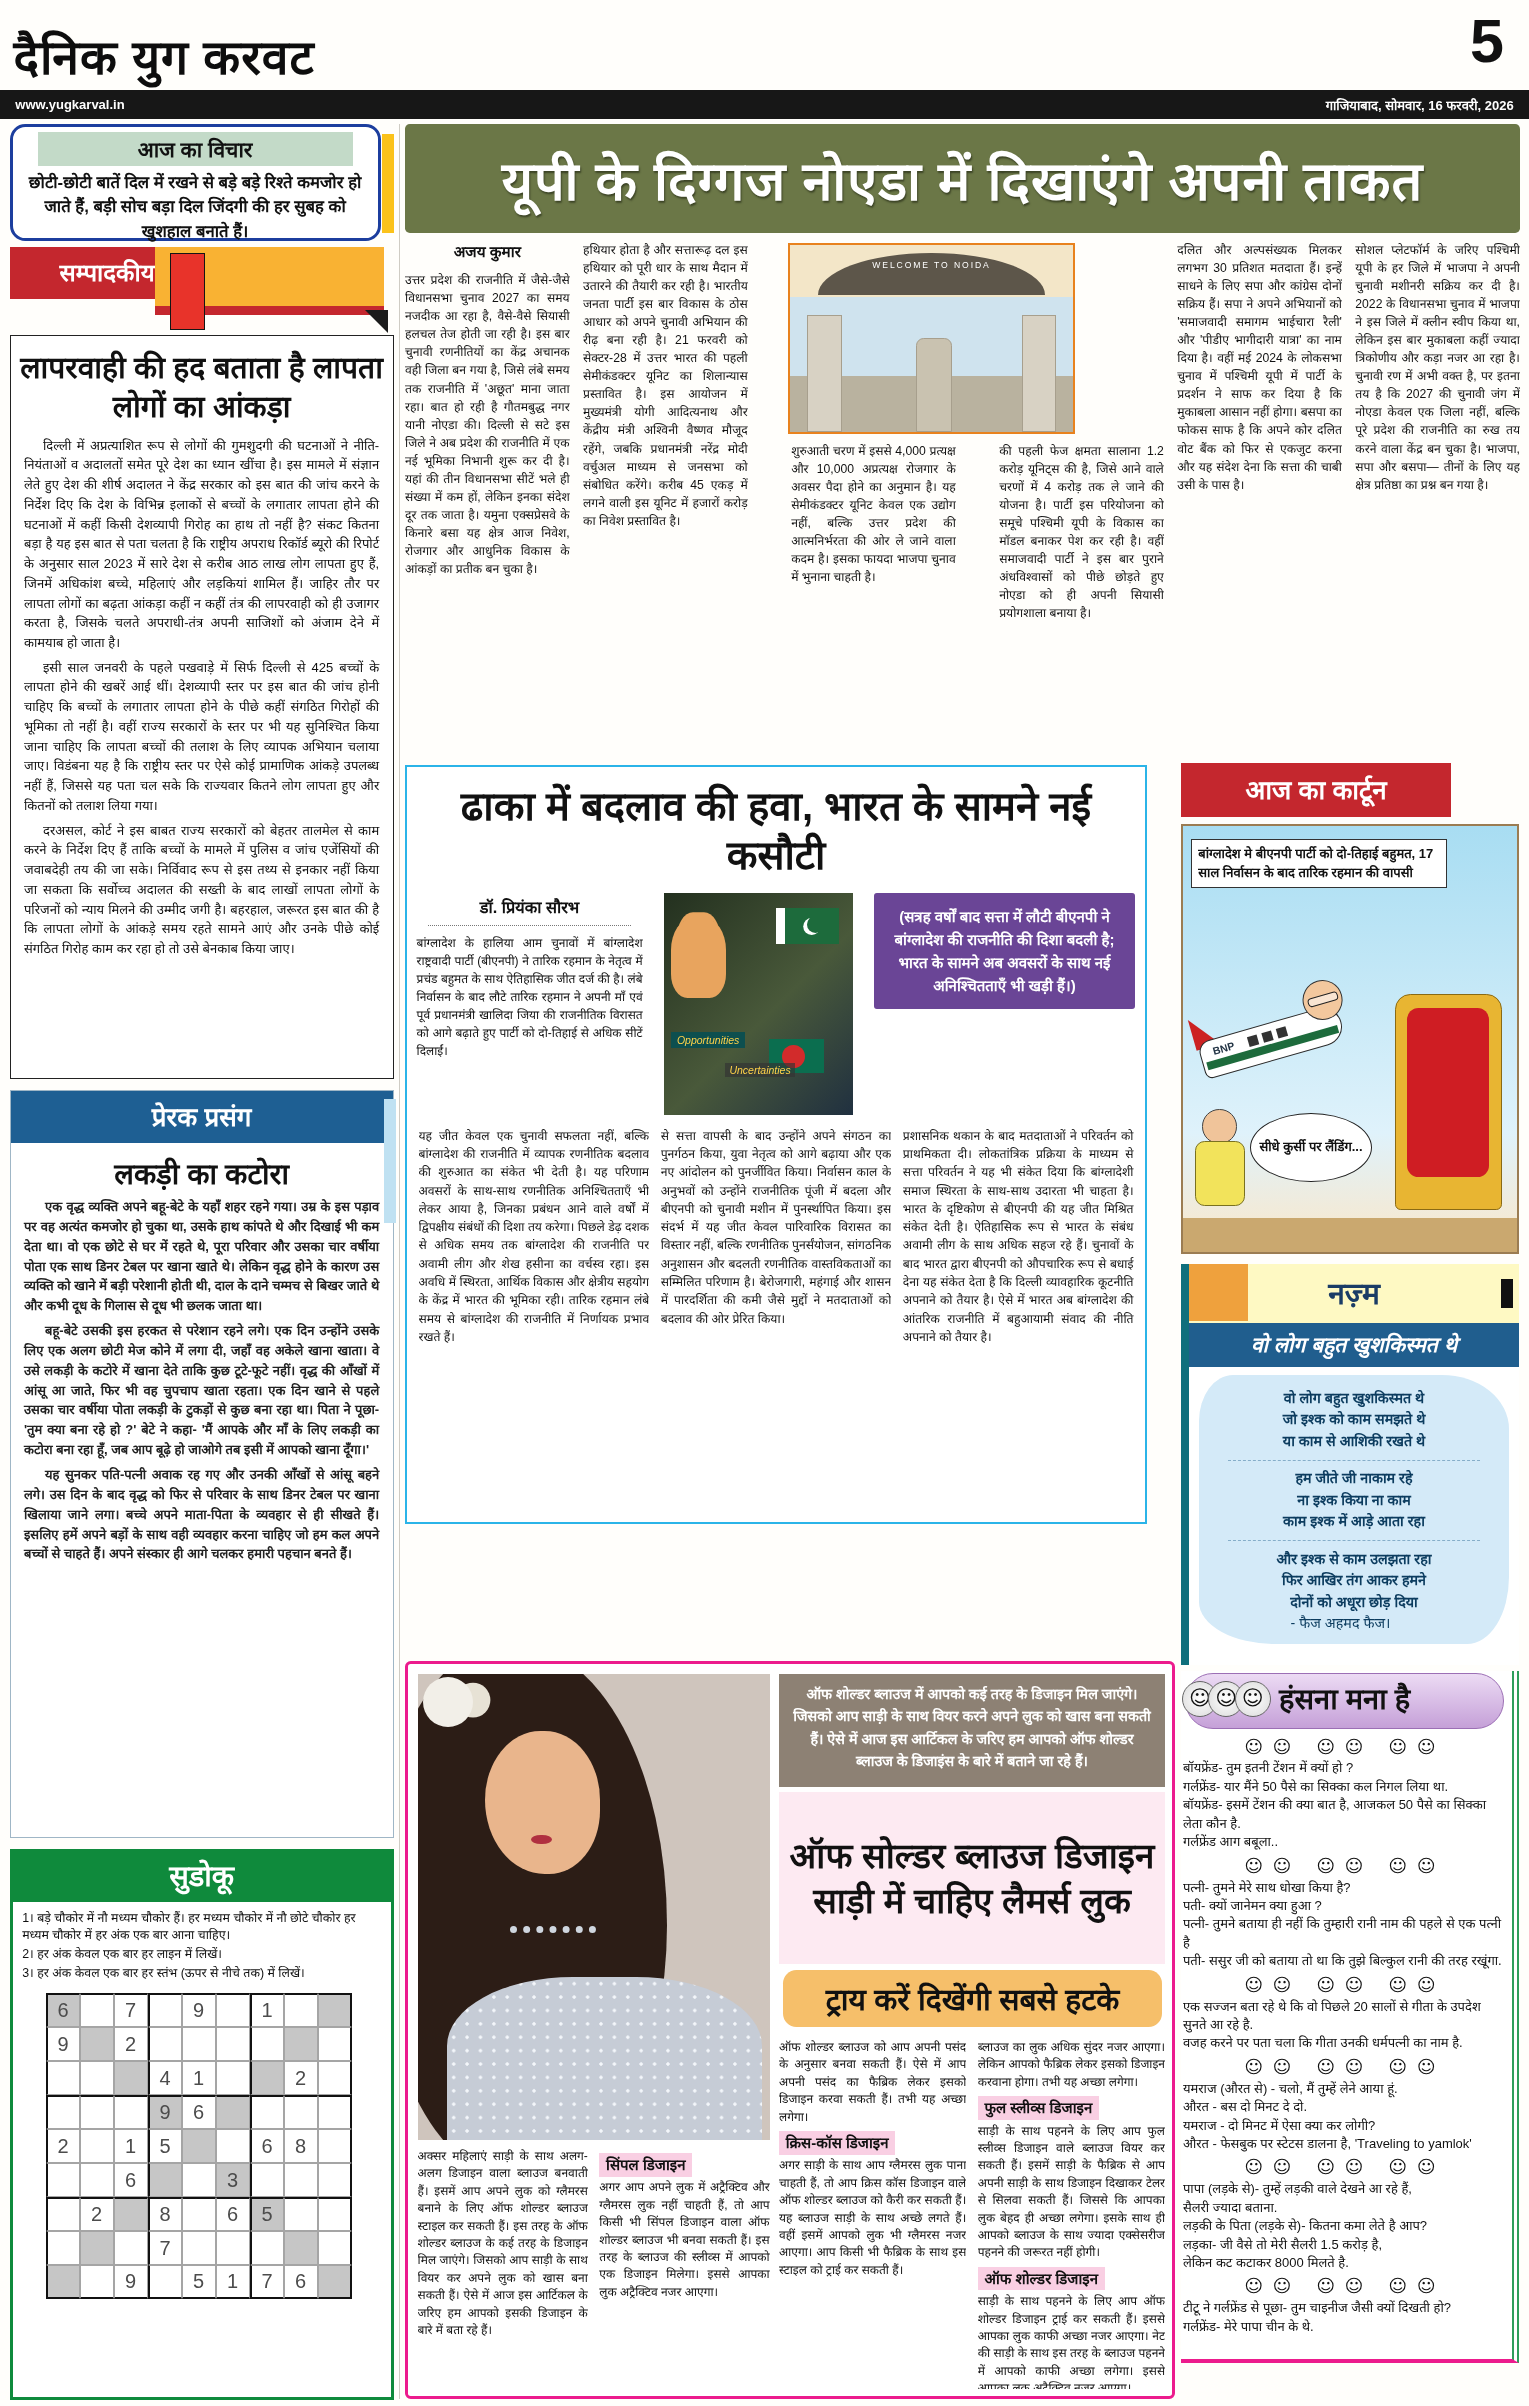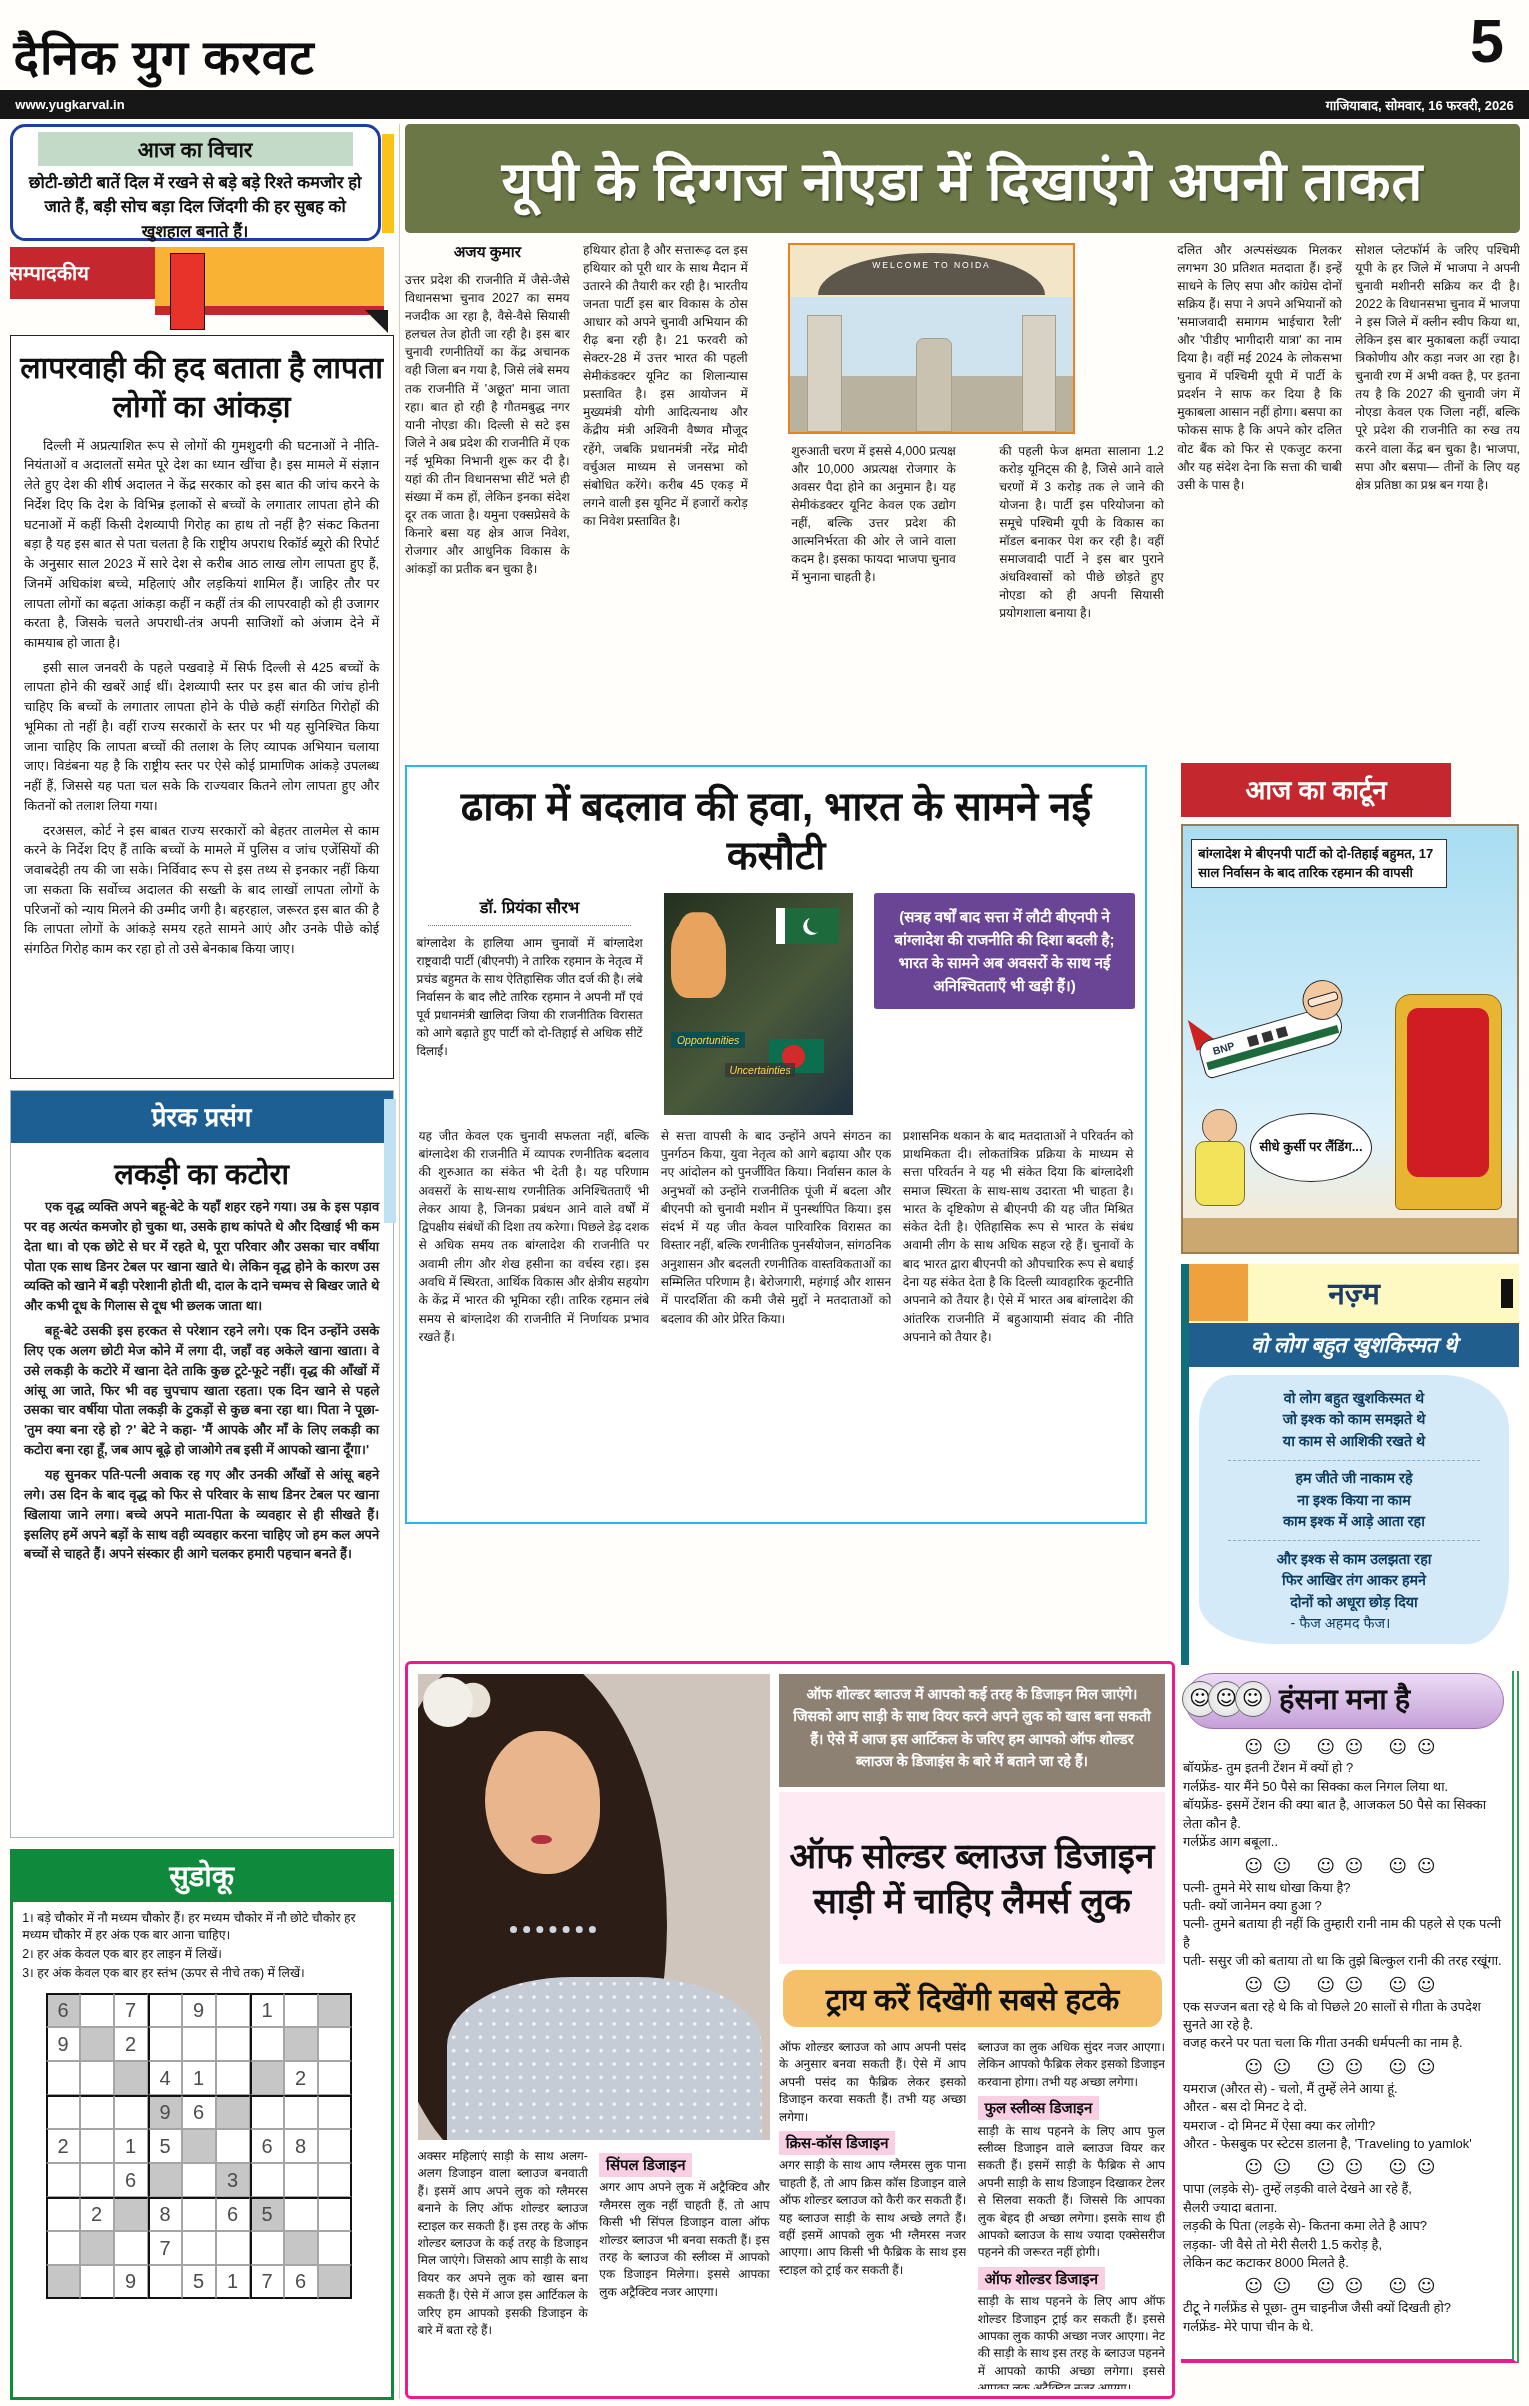--- a/index.html
+++ b/index.html
@@ -18,21 +18,21 @@
   .vline{left:399px;top:124px;width:1px;height:2275px;background:#cfccc4;}
 
   
   .thought{left:9.6px;top:124px;width:371px;height:117px;border:3.8px solid #1c3e9e;border-radius:15.3px;background:#fff;box-sizing:border-box;}
   .thought-head{margin:4.8px 25px 5.7px;background:#c3dac8;font-size:21px;font-weight:bold;text-align:center;padding:2.9px 0;}
   .thought-body{font-size:16.7px;font-weight:bold;text-align:center;line-height:1.45;padding:0 9.6px;}
   .thought-strip{left:382px;top:134px;width:12.4px;height:99px;background:#fbc21a;}
 
   
   .ed-label{left:9.6px;top:247px;width:145px;height:52px;background:#c4272e;color:#fff;
-            font-size:20px;font-weight:bold;text-align:left;line-height:52px;}
+            font-size:24px;font-weight:bold;text-align:right;line-height:52px;}
   .ed-band{left:155px;top:247px;width:229px;height:59px;background:#f9b233;border-bottom:9.6px solid #c4272e;}
   .ed-pen{position:absolute;left:15.3px;top:5.7px;width:32.5px;height:75px;background:#e8332a;border:1.9px solid #151515;}
   .ed-corner{left:365px;top:310px;width:0;height:0;border-left:23px solid transparent;border-top:23px solid #1b1b1b;}
   .ed-box{left:9.6px;top:335px;width:384px;height:744px;border:1.9px solid #222;background:#fff;box-sizing:border-box;overflow:hidden;}
   .ed-head{font-size:30px;font-weight:bold;text-align:center;line-height:1.28;padding:13.4px 7.6px 7.6px;}
   .ed-body{padding:1.9px 13.4px;font-size:13px;line-height:1.52;}
   .ed-body p{margin:0 0 4.8px;text-indent:19px;}
 
   
   .banner{left:405px;top:124px;width:1115px;height:109px;background:#6b7747;border-radius:4.8px;
@@ -195,21 +195,21 @@
 
   <div class="abs banner">यूपी के दिग्गज नोएडा में दिखाएंगे अपनी ताकत</div>
 
   <div class="abs m-wrap">
     <div class="mcol">
       <div class="byline">अजय कुमार</div>
       <span>उत्तर प्रदेश की राजनीति में जैसे-जैसे विधानसभा चुनाव 2027 का समय नजदीक आ रहा है, वैसे-वैसे सियासी हलचल तेज होती जा रही है। इस बार चुनावी रणनीतियों का केंद्र अचानक वही जिला बन गया है, जिसे लंबे समय तक राजनीति में 'अछूत' माना जाता रहा। बात हो रही है गौतमबुद्ध नगर यानी नोएडा की। दिल्ली से सटे इस जिले ने अब प्रदेश की राजनीति में एक नई भूमिका निभानी शुरू कर दी है। यहां की तीन विधानसभा सीटें भले ही संख्या में कम हों, लेकिन इनका संदेश दूर तक जाता है। यमुना एक्सप्रेसवे के किनारे बसा यह क्षेत्र आज निवेश, रोजगार और आधुनिक विकास के आंकड़ों का प्रतीक बन चुका है।</span>
     </div>
     <div class="mcol">हथियार होता है और सत्तारूढ़ दल इस हथियार को पूरी धार के साथ मैदान में उतारने की तैयारी कर रही है। भारतीय जनता पार्टी इस बार विकास के ठोस आधार को अपने चुनावी अभियान की रीढ़ बना रही है। 21 फरवरी को सेक्टर-28 में उत्तर भारत की पहली सेमीकंडक्टर यूनिट का शिलान्यास प्रस्तावित है। इस आयोजन में मुख्यमंत्री योगी आदित्यनाथ और केंद्रीय मंत्री अश्विनी वैष्णव मौजूद रहेंगे, जबकि प्रधानमंत्री नरेंद्र मोदी वर्चुअल माध्यम से जनसभा को संबोधित करेंगे। करीब 45 एकड़ में लगने वाली इस यूनिट में हजारों करोड़ का निवेश प्रस्तावित है।</div>
     <div class="mcol pad-photo">शुरुआती चरण में इससे 4,000 प्रत्यक्ष और 10,000 अप्रत्यक्ष रोजगार के अवसर पैदा होने का अनुमान है। यह सेमीकंडक्टर यूनिट केवल एक उद्योग नहीं, बल्कि उत्तर प्रदेश की आत्मनिर्भरता की ओर ले जाने वाला कदम है। इसका फायदा भाजपा चुनाव में भुनाना चाहती है।</div>
-    <div class="mcol pad-photo">की पहली फेज क्षमता सालाना 1.2 करोड़ यूनिट्स की है, जिसे आने वाले चरणों में 3 करोड़ तक ले जाने की योजना है। पार्टी इस परियोजना को समूचे पश्चिमी यूपी के विकास का मॉडल बनाकर पेश कर रही है। वहीं समाजवादी पार्टी ने इस बार पुराने अंधविश्वासों को पीछे छोड़ते हुए नोएडा को ही अपनी सियासी प्रयोगशाला बनाया है।</div>
+    <div class="mcol pad-photo">की पहली फेज क्षमता सालाना 1.2 करोड़ यूनिट्स की है, जिसे आने वाले चरणों में 4 करोड़ तक ले जाने की योजना है। पार्टी इस परियोजना को समूचे पश्चिमी यूपी के विकास का मॉडल बनाकर पेश कर रही है। वहीं समाजवादी पार्टी ने इस बार पुराने अंधविश्वासों को पीछे छोड़ते हुए नोएडा को ही अपनी सियासी प्रयोगशाला बनाया है।</div>
     <div class="mcol">दलित और अल्पसंख्यक मिलकर लगभग 30 प्रतिशत मतदाता हैं। इन्हें साधने के लिए सपा और कांग्रेस दोनों सक्रिय हैं। सपा ने अपने अभियानों को 'समाजवादी समागम भाईचारा रैली' और 'पीडीए भागीदारी यात्रा' का नाम दिया है। वहीं मई 2024 के लोकसभा चुनाव में पश्चिमी यूपी में पार्टी के प्रदर्शन ने साफ कर दिया है कि मुकाबला आसान नहीं होगा। बसपा का फोकस साफ है कि अपने कोर दलित वोट बैंक को फिर से एकजुट करना और यह संदेश देना कि सत्ता की चाबी उसी के पास है।</div>
     <div class="mcol">सोशल प्लेटफॉर्म के जरिए पश्चिमी यूपी के हर जिले में भाजपा ने अपनी चुनावी मशीनरी सक्रिय कर दी है। 2022 के विधानसभा चुनाव में भाजपा ने इस जिले में क्लीन स्वीप किया था, लेकिन इस बार मुकाबला कहीं ज्यादा त्रिकोणीय और कड़ा नजर आ रहा है। चुनावी रण में अभी वक्त है, पर इतना तय है कि 2027 की चुनावी जंग में नोएडा केवल एक जिला नहीं, बल्कि पूरे प्रदेश की राजनीति का रुख तय करने वाला केंद्र बन चुका है। भाजपा, सपा और बसपा— तीनों के लिए यह क्षेत्र प्रतिष्ठा का प्रश्न बन गया है।</div>
   </div>
   <div class="abs noida">
     <div class="noida-arc">WELCOME TO NOIDA</div>
     <div class="noida-pillar" style="left:17px;"></div>
     <div class="noida-pillar" style="right:17px;"></div>
     <div class="noida-c"></div>
   </div>
 

